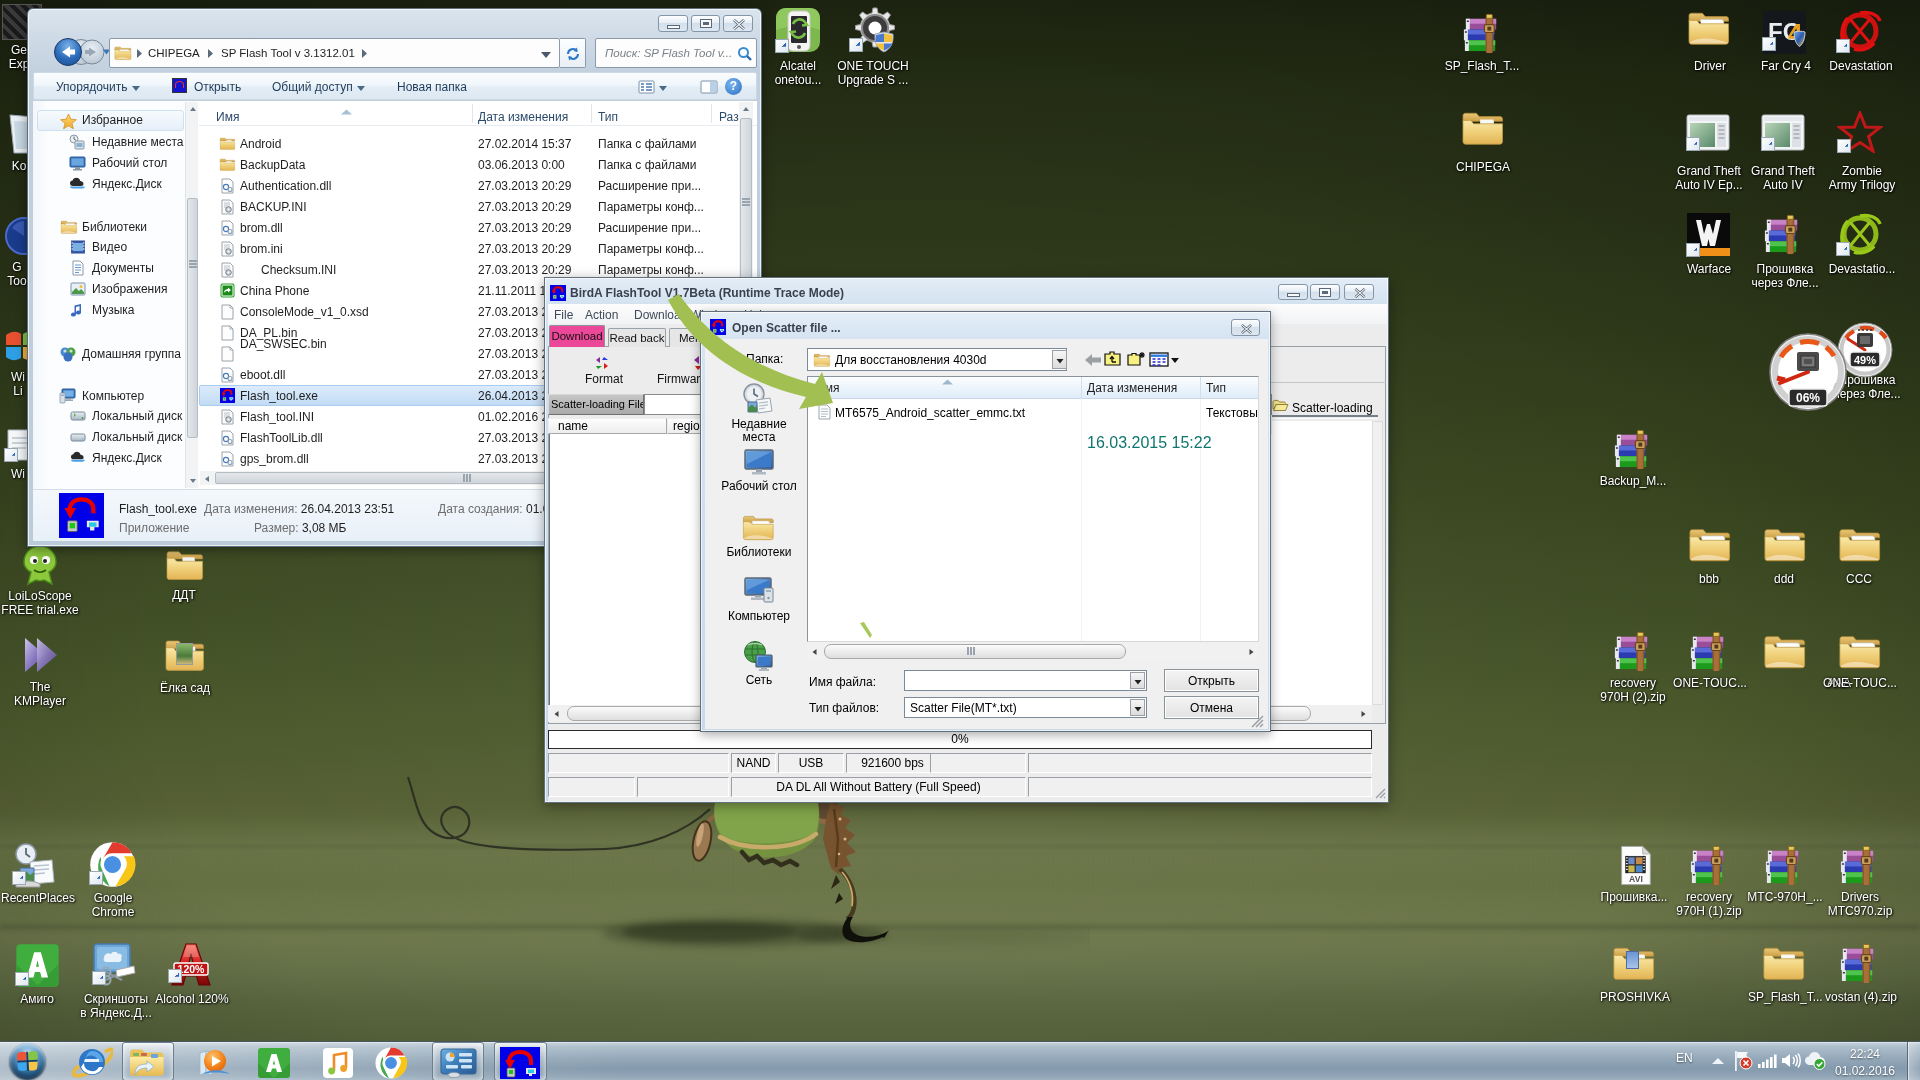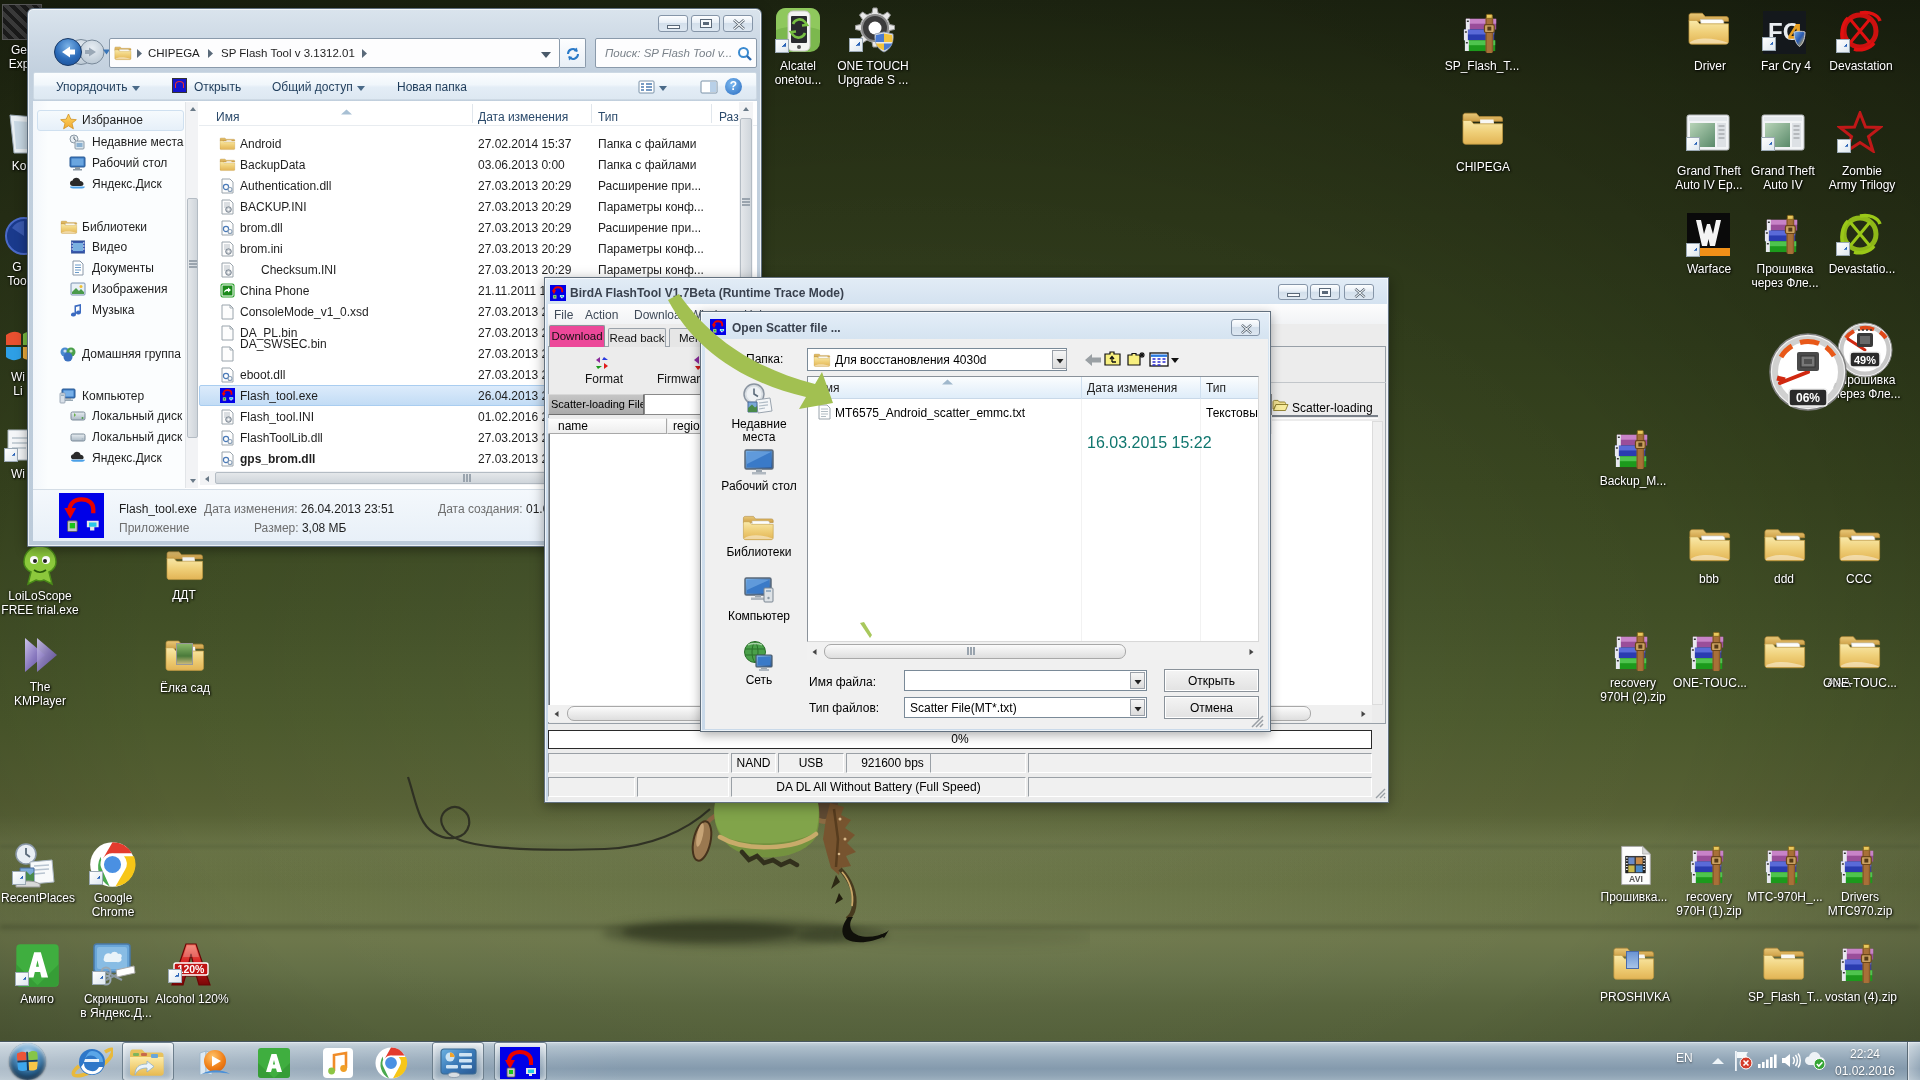--- a/index.html
+++ b/index.html
@@ -871,21 +871,21 @@
       </svg>
   <div class="frow" style="left:41px;top:330px;">FlashToolLib.dll</div>
   <div class="frow" style="left:279px;top:330px;">27.03.2013 20:29</div>
   <div class="frow" style="left:399px;top:330px;">Расширение при...</div>
 
   <svg class="fic" style="left:21px;top:350px;" width="15" height="16" viewBox="0 0 15 16">
         <path d="M 2,1 L 10,1 L 13,4 L 13,15 L 2,15 Z" fill="#fdfdfd" stroke="#9aa4ac" stroke-width="1"></path>
         <circle cx="6" cy="9" r="2.6" fill="none" stroke="#4a7ab8" stroke-width="1.2"></circle>
         <circle cx="10" cy="11.5" r="2" fill="none" stroke="#8aa0b8" stroke-width="1.1"></circle>
       </svg>
-  <div class="frow" style="left:41px;top:351px;font-weight:bold;">gps_brom.dll</div>
+  <div class="frow" style="left:41px;top:351px;">gps_brom.dll</div>
   <div class="frow" style="left:279px;top:351px;">27.03.2013 20:29</div>
   <div class="frow" style="left:399px;top:351px;">Расширение при...</div>
  </div>
 
  <div style="position:absolute;left:711px;top:93px;width:14px;height:386px;background:#f2f3f5;">
   <svg style="position:absolute;left:3px;top:4px;" width="8" height="6" viewBox="0 0 8 6">
         <path d="M 1,5 L 4,1 L 7,5 Z" fill="#6a7a88"></path>
       </svg>
   <div style="position:absolute;left:1px;top:16px;width:12px;height:166px;background:linear-gradient(90deg,#e4e7ea,#cfd5db);border:1px solid #b4bcc4;border-radius:2px;"></div>
   <div style="position:absolute;left:3px;top:96px;width:8px;height:1.5px;background:#9aa4ae;box-shadow:0 3px 0 #9aa4ae,0 6px 0 #9aa4ae;"></div>

